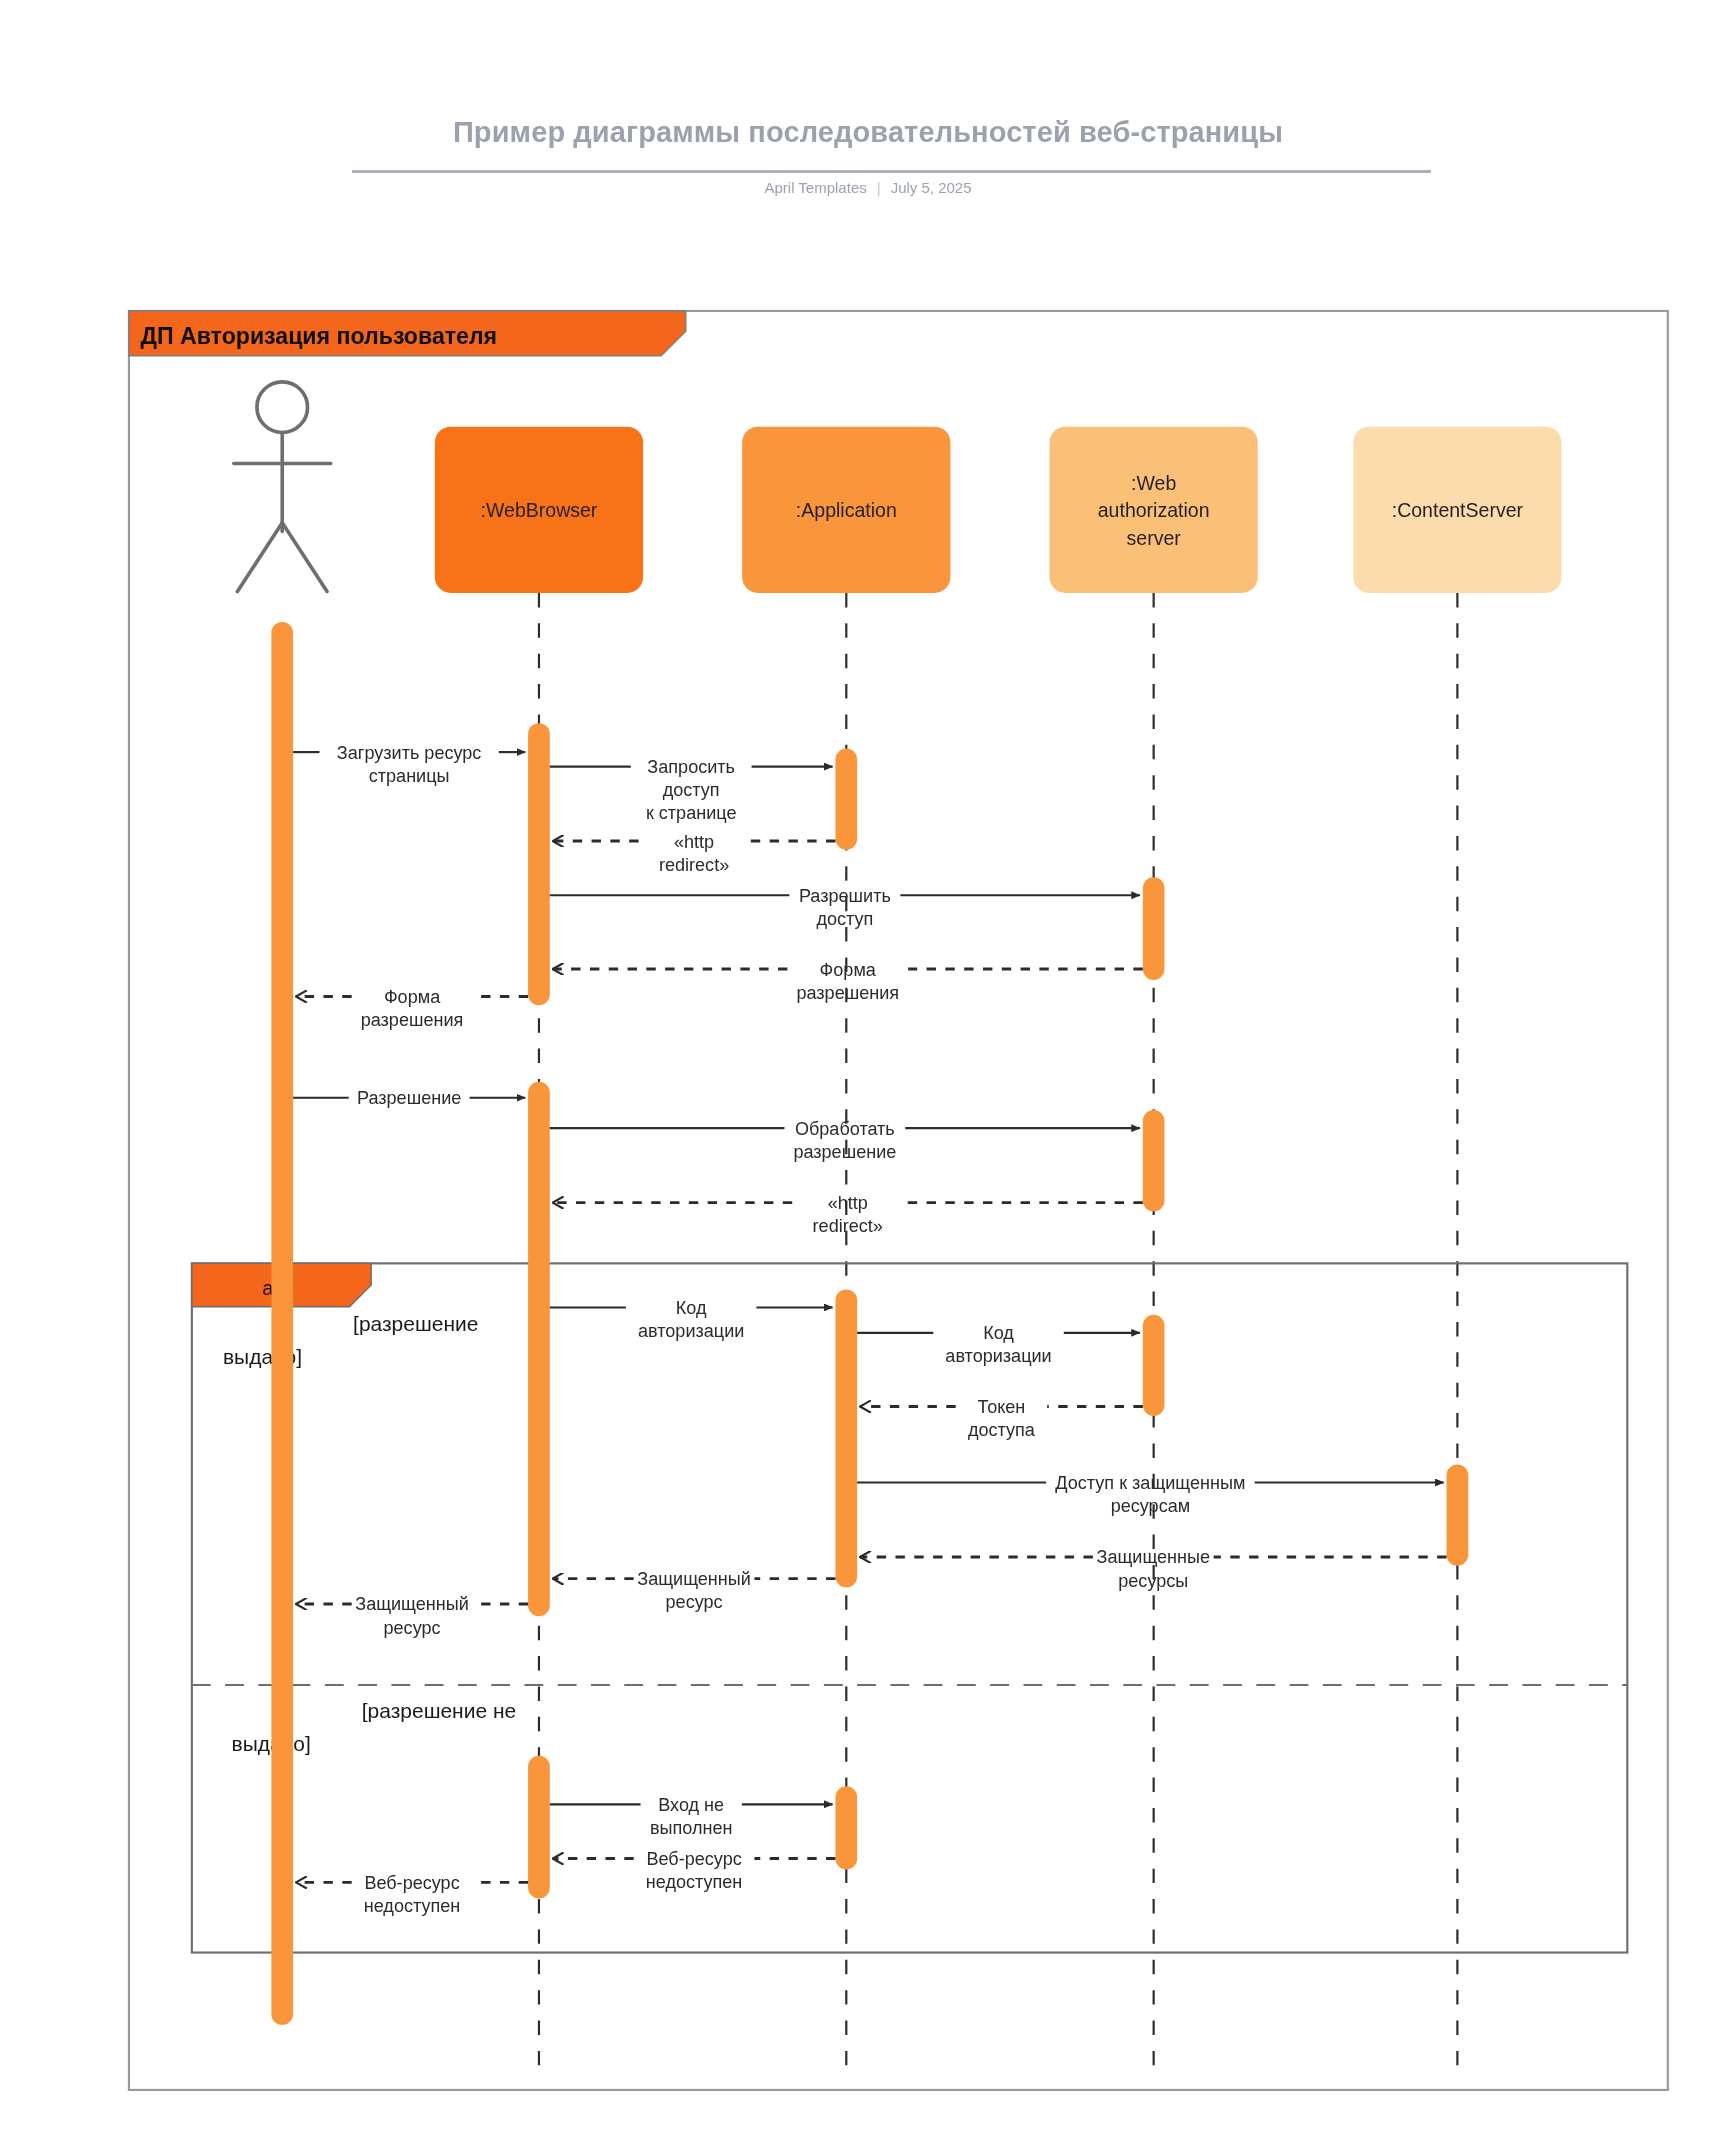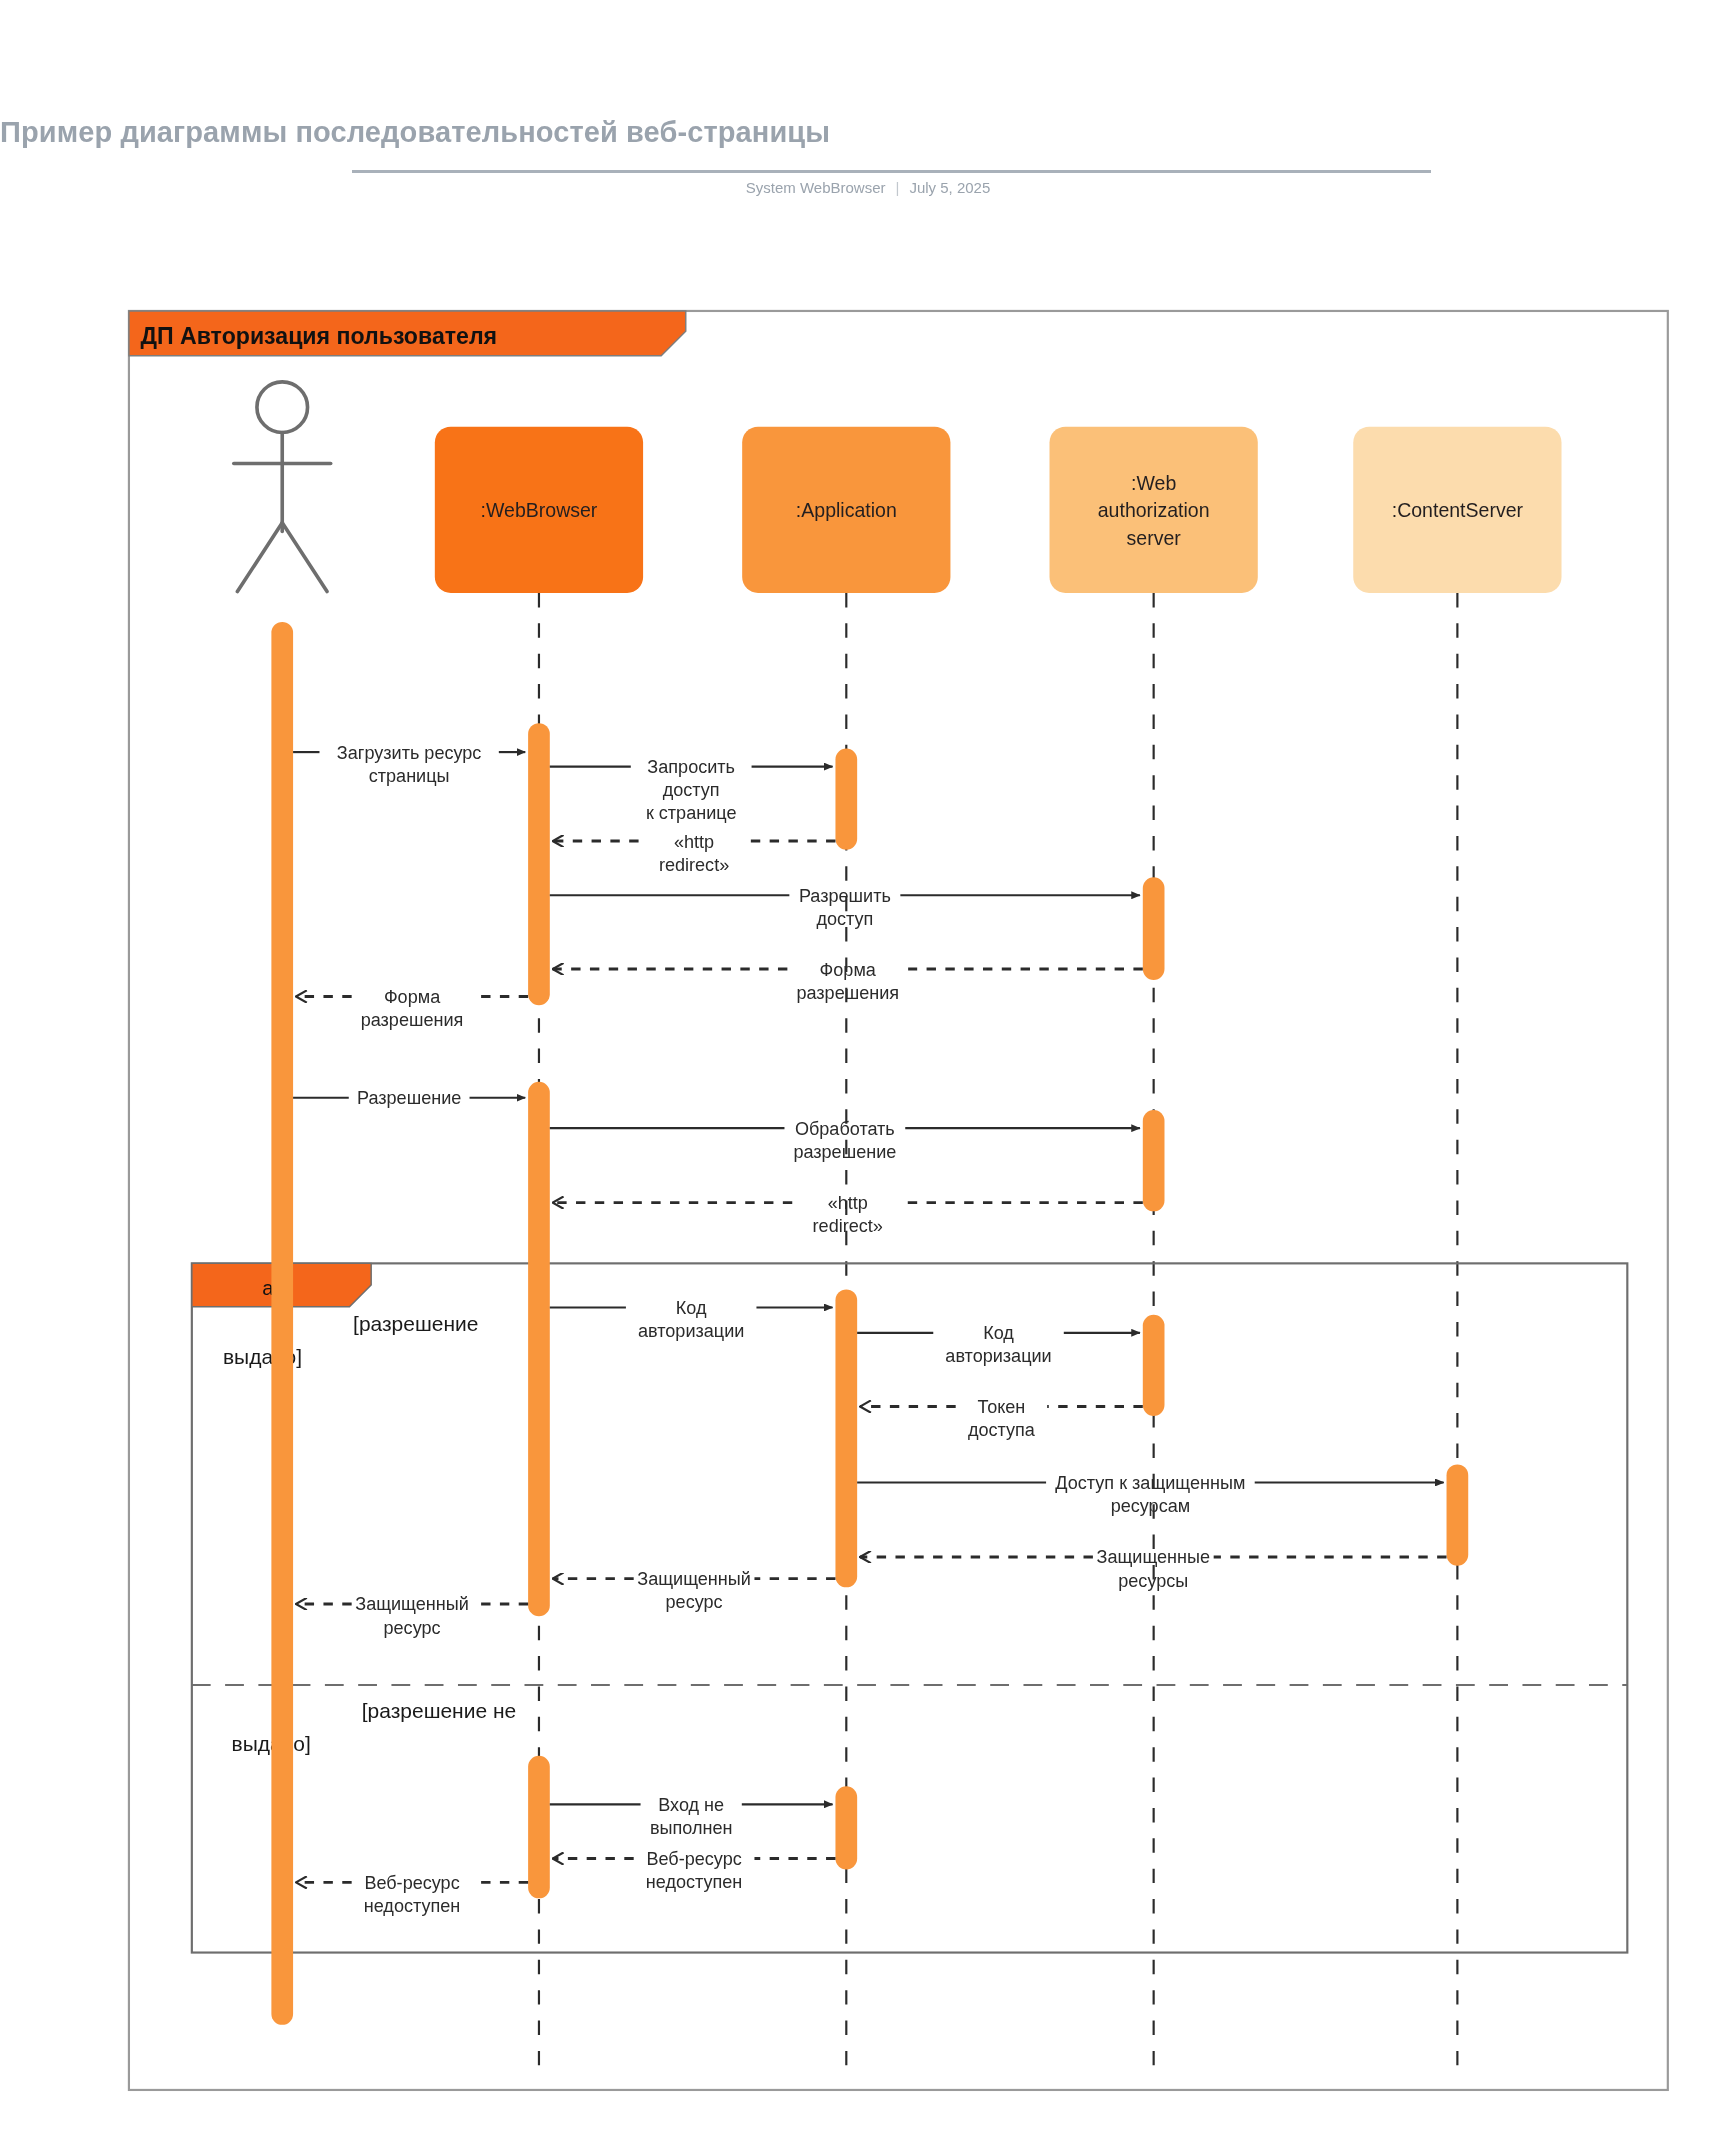--- a/index.html
+++ b/index.html
@@ -1,20 +1,20 @@
 <!DOCTYPE html>
 <html style="font-size:11.6px"><head>
 <meta charset="utf-8">
 <style>
   html,body{margin:0;padding:0;background:#ffffff;}
   body{width:1736px;height:2129px;font-family:"Liberation Sans",sans-serif;overflow:hidden;}
   .page{position:relative;width:1736px;height:2129px;background:#fff;}
 
   .doc-header{position:absolute;left:0;top:0;width:1736px;}
-  .doc-title{position:absolute;left:0;top:116px;width:1736px;text-align:left;
+  .doc-title{position:absolute;left:0;top:116px;width:1736px;text-align:center;
     font-size:29px;font-weight:bold;color:#9aa3ad;letter-spacing:0.1px;}
   .title-rule{position:absolute;left:352px;top:170px;width:1079px;height:2.9px;background:#a9b1ba;}
   .doc-sub{position:absolute;left:0;top:179px;width:1736px;text-align:center;
     font-size:15px;color:#9aa3ad;}
   .doc-sub .sep{display:inline-block;padding:0 10px;color:#c2c8ce;}
 
   svg.canvas{position:absolute;left:0;top:0;width:1736px;height:2129px;}
 
   .lbl{font-family:"Liberation Sans",sans-serif;fill:#2b2b2b;}
   .msg-label{font-size:25px;}
@@ -25,21 +25,21 @@
 </style>
 </head>
 <body>
 
 <div class="page">
 
   <div class="doc-header">
     <div class="doc-title">Пример диаграммы последовательностей веб-страницы</div>
     <div class="title-rule"></div>
     <div class="doc-sub">
-      <span>System WebBrowser</span><span class="sep">|</span><span>July 5, 2025</span>
+      <span>April Templates</span><span class="sep">|</span><span>July 5, 2025</span>
     </div>
   </div>
 
   <svg class="canvas" id="svg-root" viewBox="0 0 2400 2944">
     <defs>
       <marker id="arrowFilled" markerWidth="13" markerHeight="11" refX="12" refY="5.5" orient="auto" markerUnits="userSpaceOnUse">
         <path d="M0,0 L13,5.5 L0,11 z" fill="#2b2b2b"></path>
       </marker>
       <marker id="arrowOpen" markerWidth="17" markerHeight="17" refX="16" refY="8.5" orient="auto" markerUnits="userSpaceOnUse">
         <path d="M1,0 L16,8.5 L1,17" fill="none" stroke="#2b2b2b" stroke-width="3"></path>

